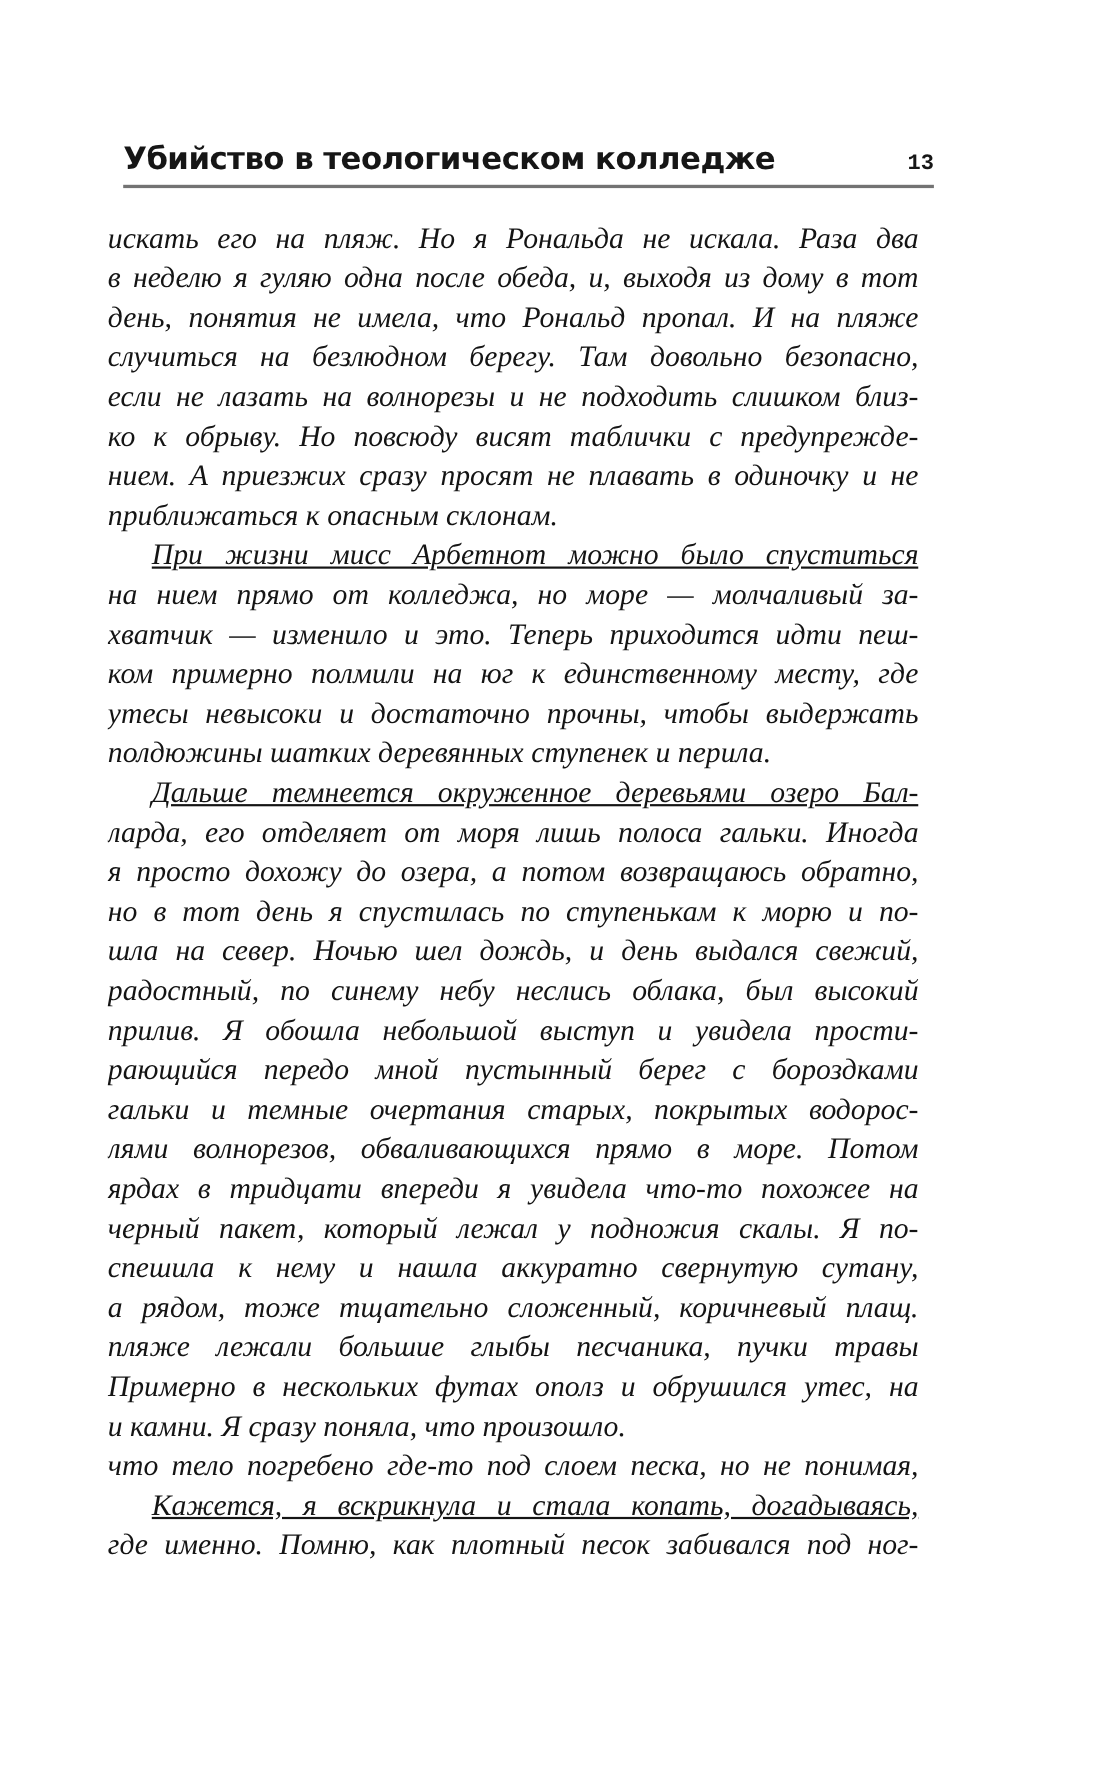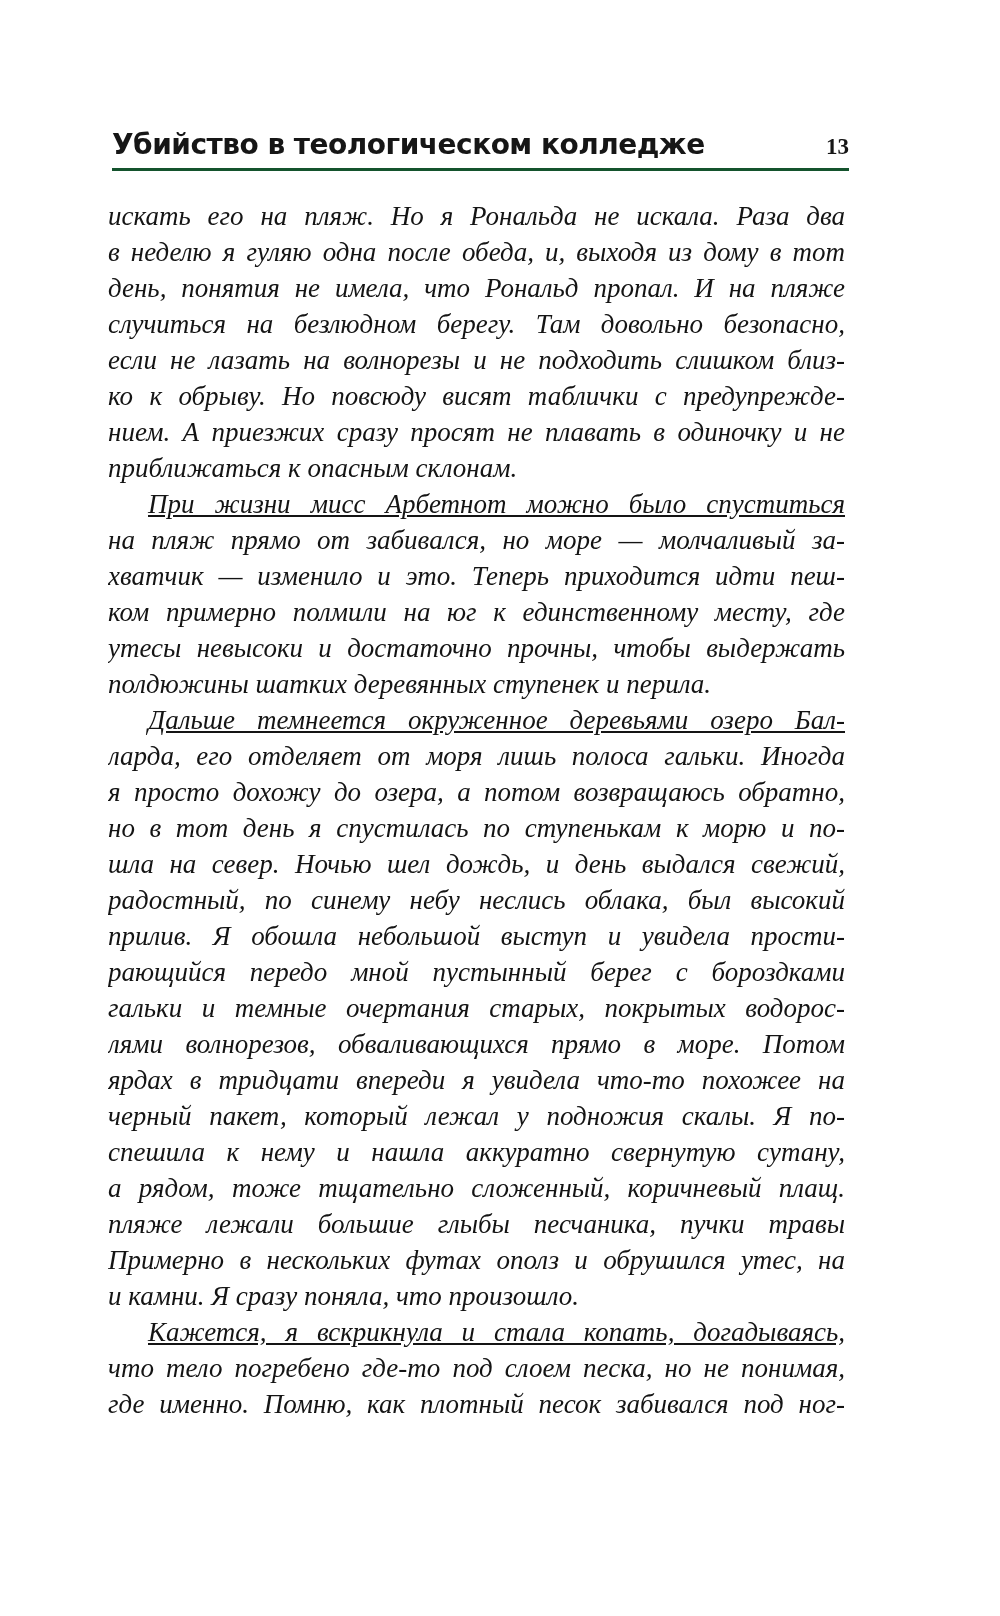--- a/index.html
+++ b/index.html
@@ -16,39 +16,39 @@
     font-family: "Liberation Serif", serif;
   }
   .running-header {
     position: absolute;
     left: 112px;
     top: 128px;
     width: 737px;
     display: flex;
     justify-content: space-between;
     align-items: baseline;
-    border-bottom: 3px solid #14532d;
+    border-bottom: 3px solid #737373;
     padding-bottom: 7px;
     color: #161616;
   }
   .running-title {
     font-family: "DejaVu Sans", sans-serif;
     font-weight: bold;
     font-size: 28px;
     letter-spacing: -0.5px;
     white-space: nowrap;
   }
   .page-number {
-    font-family: Liberation Serif, serif;
+    font-family: Liberation Mono, monospace;
     font-weight: bold;
-    font-size: 23px;
+    font-size: 20px;
   }
   .body-text {
     position: absolute;
-    left: 108px;
+    left: 98px;
     top: 198px;
     width: 737px;
     color: #141414;
     font-style: italic;
     font-size: 27px;
   }
   .line {
     height: 36px;
     line-height: 36px;
     text-align: justify;
@@ -78,21 +78,21 @@
   <div class="body-text">
       <div class="line">искать его на пляж. Но я Рональда не искала. Раза два</div>
       <div class="line">в неделю я гуляю одна после обеда, и, выходя из дому в тот</div>
       <div class="line">день, понятия не имела, что Рональд пропал. И на пляже</div>
       <div class="line">случиться на безлюдном берегу. Там довольно безопасно,</div>
       <div class="line">если не лазать на волнорезы и не подходить слишком близ-</div>
       <div class="line">ко к обрыву. Но повсюду висят таблички с предупрежде-</div>
       <div class="line">нием. А приезжих сразу просят не плавать в одиночку и не</div>
       <div class="line no-fill">приближаться к опасным склонам.</div>
       <div class="line indent">При жизни мисс Арбетнот можно было спуститься</div>
-      <div class="line">на пляж прямо от забивался, но море — молчаливый за-</div>
+      <div class="line">на нием прямо от колледжа, но море — молчаливый за-</div>
       <div class="line">хватчик — изменило и это. Теперь приходится идти пеш-</div>
       <div class="line">ком примерно полмили на юг к единственному месту, где</div>
       <div class="line">утесы невысоки и достаточно прочны, чтобы выдержать</div>
       <div class="line no-fill">полдюжины шатких деревянных ступенек и перила.</div>
       <div class="line indent">Дальше темнеется окруженное деревьями озеро Бал-</div>
       <div class="line">ларда, его отделяет от моря лишь полоса гальки. Иногда</div>
       <div class="line">я просто дохожу до озера, а потом возвращаюсь обратно,</div>
       <div class="line">но в тот день я спустилась по ступенькам к морю и по-</div>
       <div class="line">шла на север. Ночью шел дождь, и день выдался свежий,</div>
       <div class="line">радостный, по синему небу неслись облака, был высокий</div>
@@ -100,18 +100,18 @@
       <div class="line">рающийся передо мной пустынный берег с бороздками</div>
       <div class="line">гальки и темные очертания старых, покрытых водорос-</div>
       <div class="line">лями волнорезов, обваливающихся прямо в море. Потом</div>
       <div class="line">ярдах в тридцати впереди я увидела что-то похожее на</div>
       <div class="line">черный пакет, который лежал у подножия скалы. Я по-</div>
       <div class="line">спешила к нему и нашла аккуратно свернутую сутану,</div>
       <div class="line">а рядом, тоже тщательно сложенный, коричневый плащ.</div>
       <div class="line">пляже лежали большие глыбы песчаника, пучки травы</div>
       <div class="line">Примерно в нескольких футах ополз и обрушился утес, на</div>
       <div class="line no-fill">и камни. Я сразу поняла, что произошло.</div>
+      <div class="line">что тело погребено где-то под слоем песка, но не понимая,</div>
       <div class="line indent">Кажется, я вскрикнула и стала копать, догадываясь,</div>
-      <div class="line">что тело погребено где-то под слоем песка, но не понимая,</div>
       <div class="line">где именно. Помню, как плотный песок забивался под ног-</div>
     </div>
 
 </div>
 
 </body></html>

